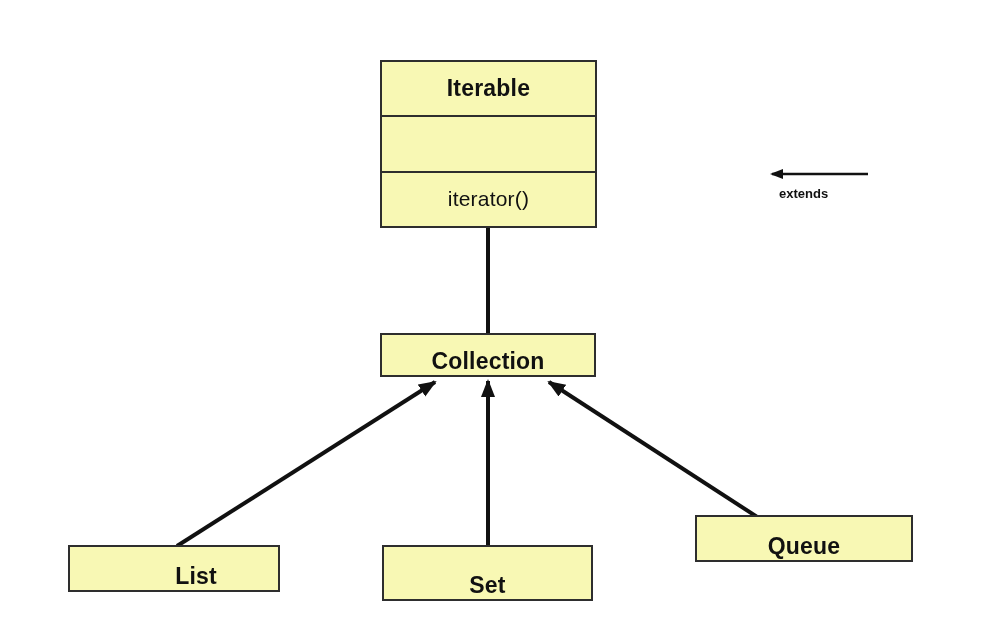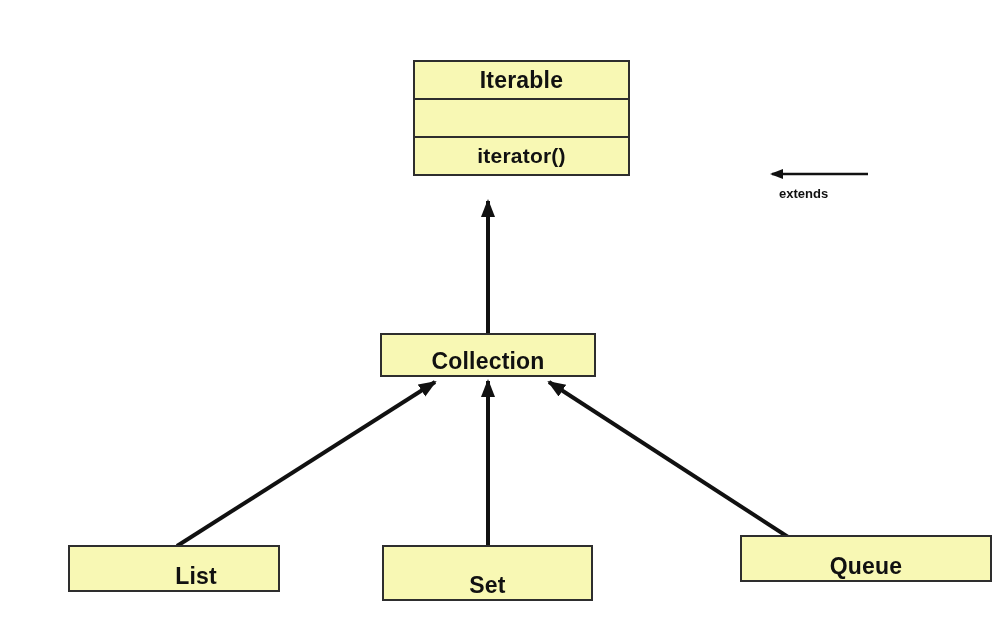--- a/index.html
+++ b/index.html
@@ -42,28 +42,28 @@
   .compartment {
     flex: 1 1 0;
     display: flex;
     align-items: center;
     justify-content: center;
   }
   .compartment + .compartment {
     border-top: 2px solid var(--box-border);
   }
   .compartment.methods {
-    font-weight: 700;
+    font-weight: 400;
     font-size: 21px;
   }
-  #iterable-box  { left: 380px; top: 60px;  width: 217px; height: 116px; margin-left: 33px; }
+  #iterable-box  { left: 380px; top: 60px;  width: 217px; height: 168px; }
   #collection-box{ left: 380px; top: 333px; width: 216px; height: 44px; }
   #list-box      { left: 68px;  top: 545px; width: 212px; height: 47px; padding-left: 44px; }
   #set-box       { left: 382px; top: 545px; width: 211px; height: 56px; }
-  #queue-box     { left: 695px; top: 535px; width: 252px; height: 47px; margin-left: 45px; }
+  #queue-box     { left: 695px; top: 515px; width: 218px; height: 47px; }
 
   svg.arrow-layer {
     position: absolute;
     left: 0; top: 0;
     width: 1005px;
     height: 622px;
   }
   .arrow {
     stroke: var(--arrow);
     stroke-width: 4;

